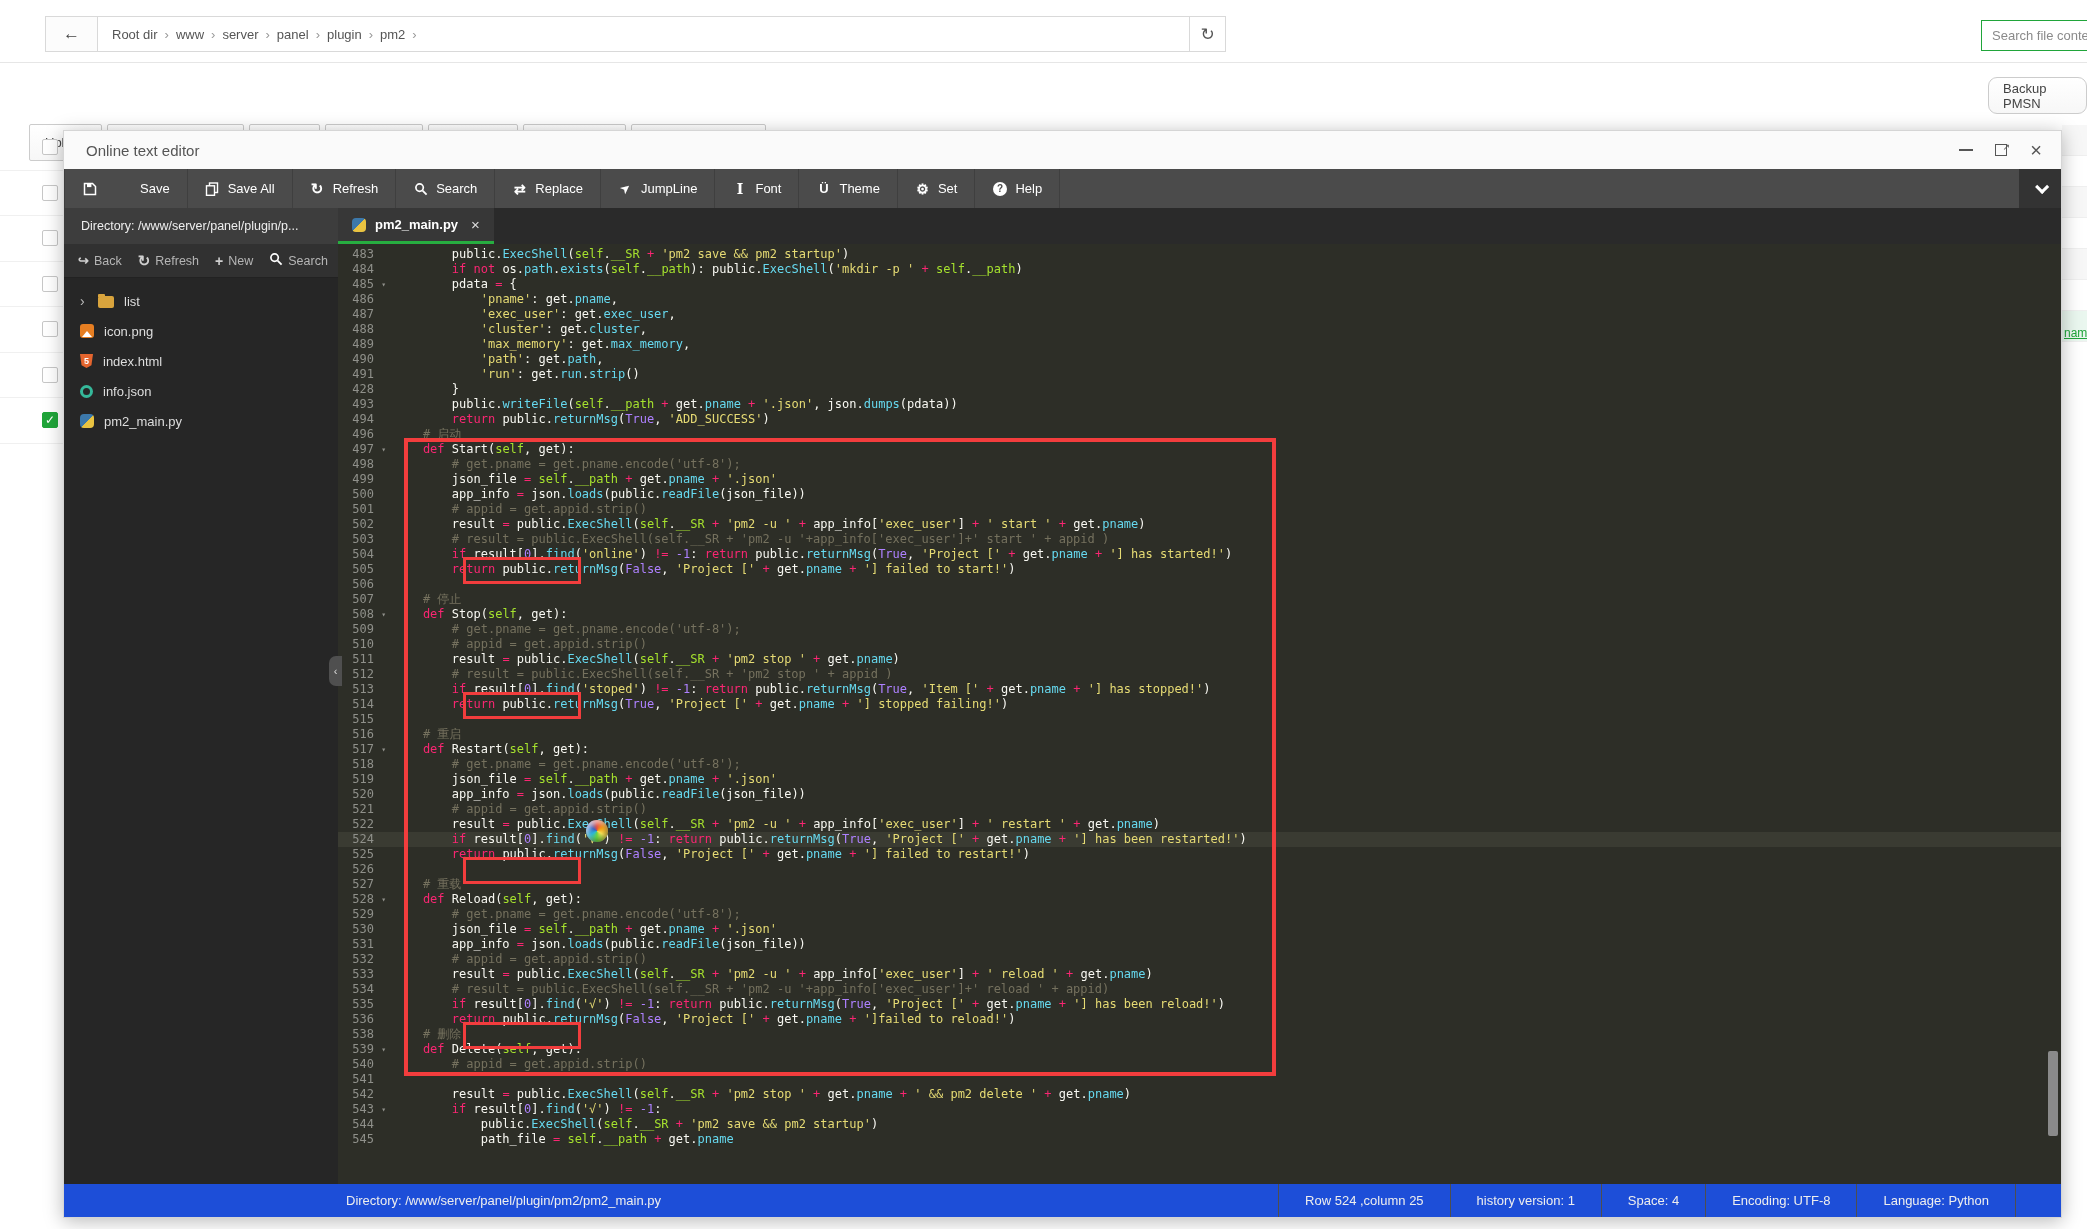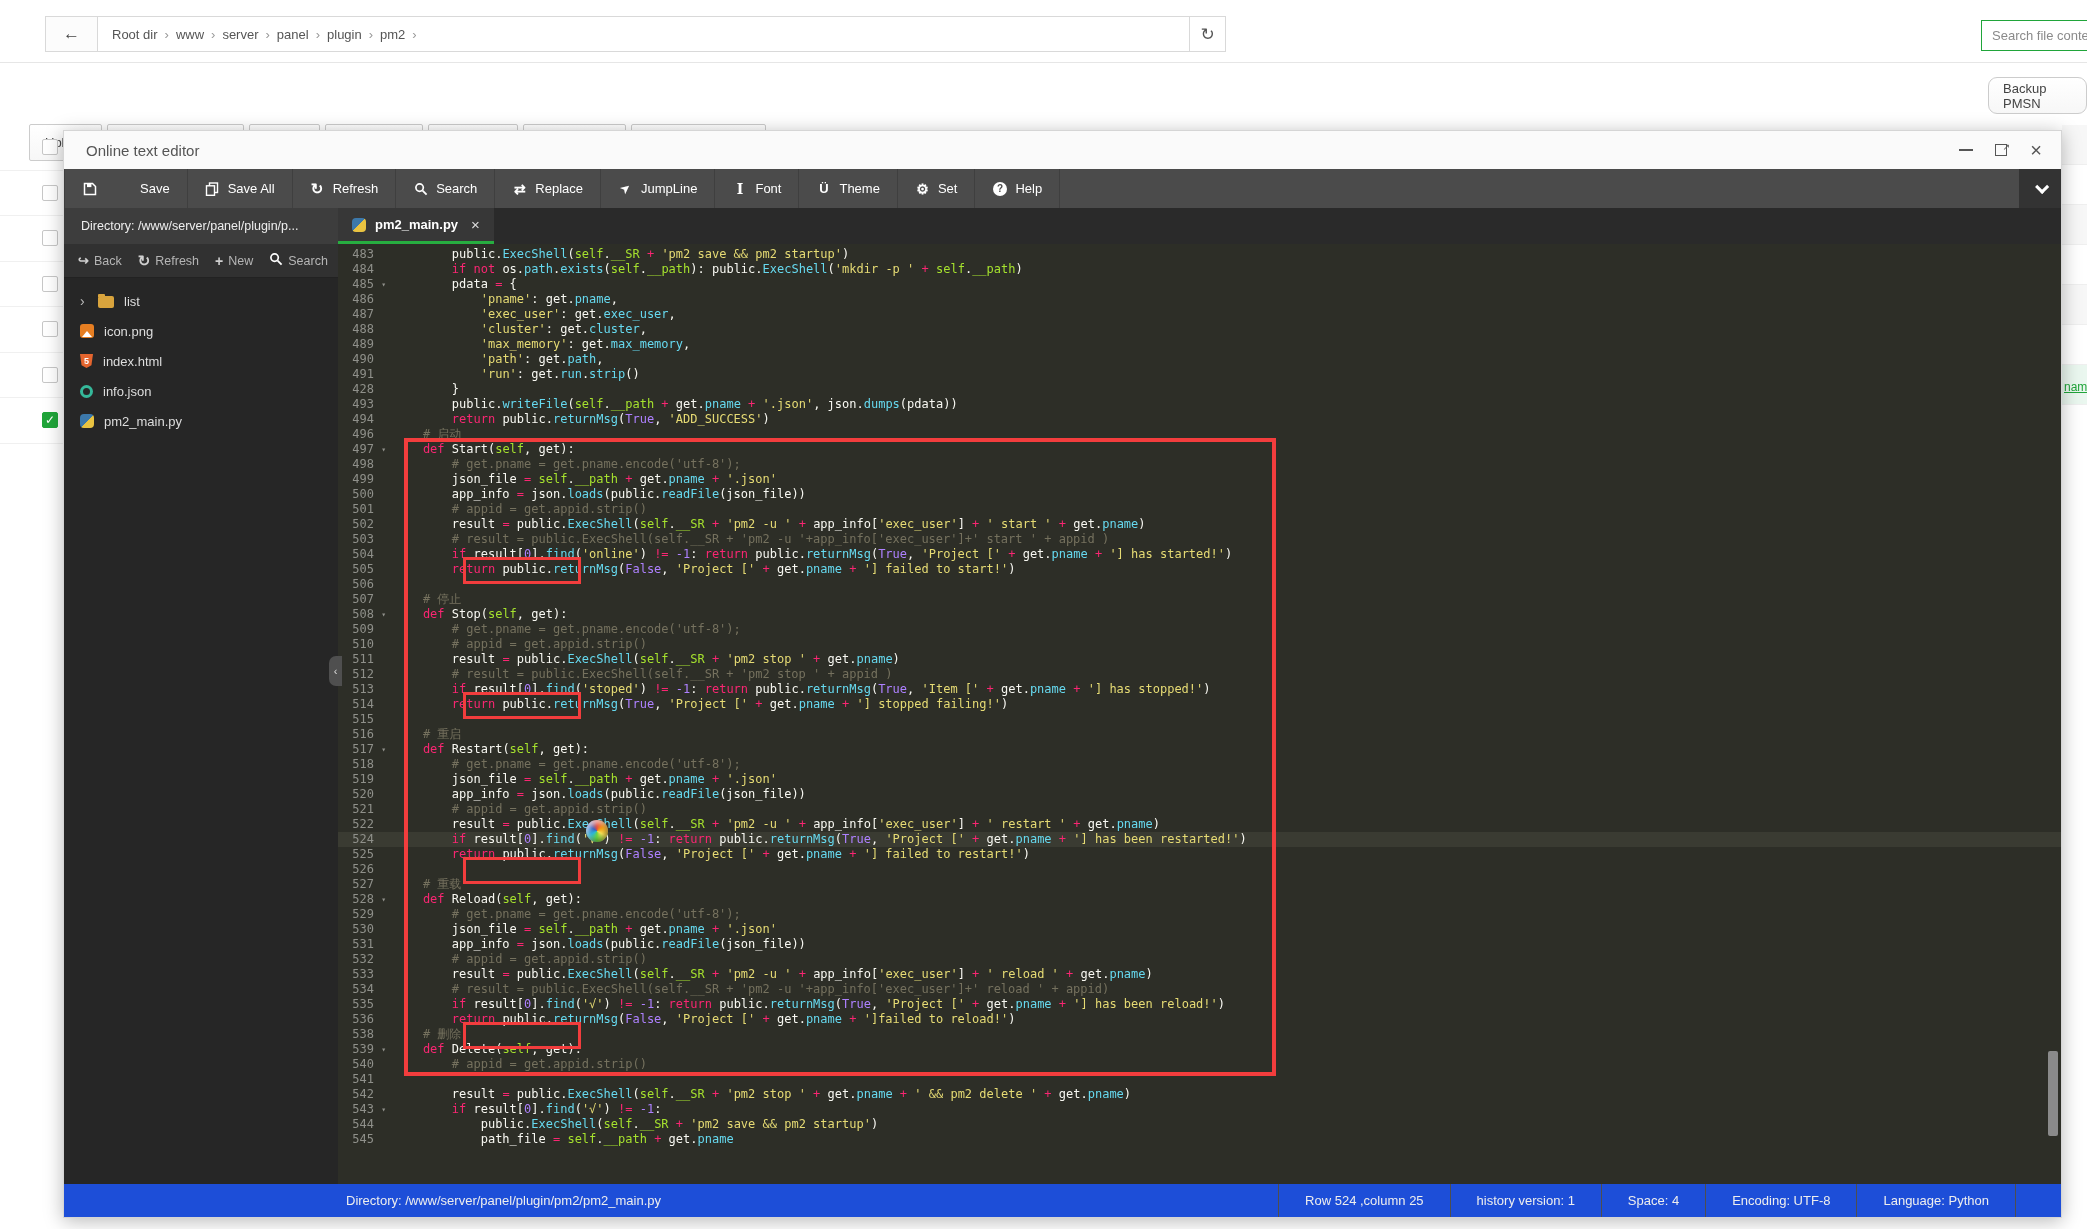--- a/index.html
+++ b/index.html
@@ -42,21 +42,21 @@
             display:flex; align-items:center; font-size:13px; color:#444; cursor:pointer; }
 
   
   .bg-rows-left { position:absolute; left:0; top:125px; width:63px; }
   .bg-row-l { height:45.5px; border-bottom:1px solid #f0f0f0; position:relative; }
   .cbx { position:absolute; left:42px; top:14px; width:16px; height:16px; border:1px solid #c7c7c7;
          border-radius:2px; background:#fff; cursor:pointer; }
   .cbx.checked { background:#20a53a; border-color:#20a53a; color:#fff; font-size:12px;
          line-height:15px; text-align:center; }
   .bg-rows-right { position:absolute; left:2062px; top:125px; width:25px; }
-  .bg-row-r { height:40px; border-bottom:1px solid #efefef; font-size:12px; color:#20a53a;
+  .bg-row-r { height:31px; border-bottom:1px solid #efefef; font-size:12px; color:#20a53a;
          line-height:45px; padding-left:2px; overflow:hidden;text-decoration:underline; }
   .bg-row-r.sel { background:#eaf7ef; }
 
   
   .window { position:absolute; left:63px; top:130px; width:1999px; height:1088px;
             background:#fff; border:1px solid #d5d5d5; box-shadow:0 3px 18px rgba(0,0,0,.28); }
   .titlebar { position:absolute; left:0; top:0; width:100%; height:38px; background:#fafafa;
             display:flex; align-items:center; }
   .titlebar .title { margin-left:22px; font-size:15px; color:#555; }
   .win-ctrls { position:absolute; right:16px; top:0; height:38px; display:flex; align-items:center; gap:17px; }

